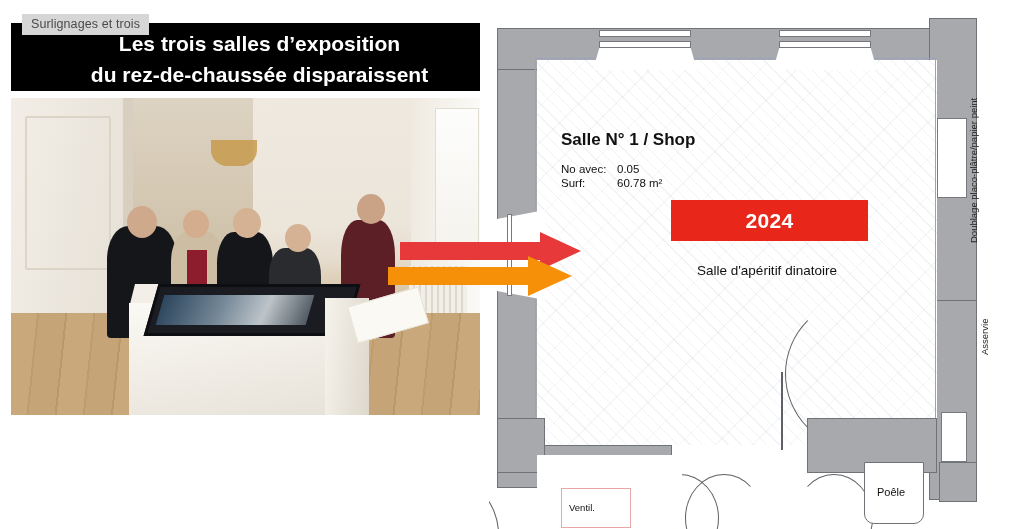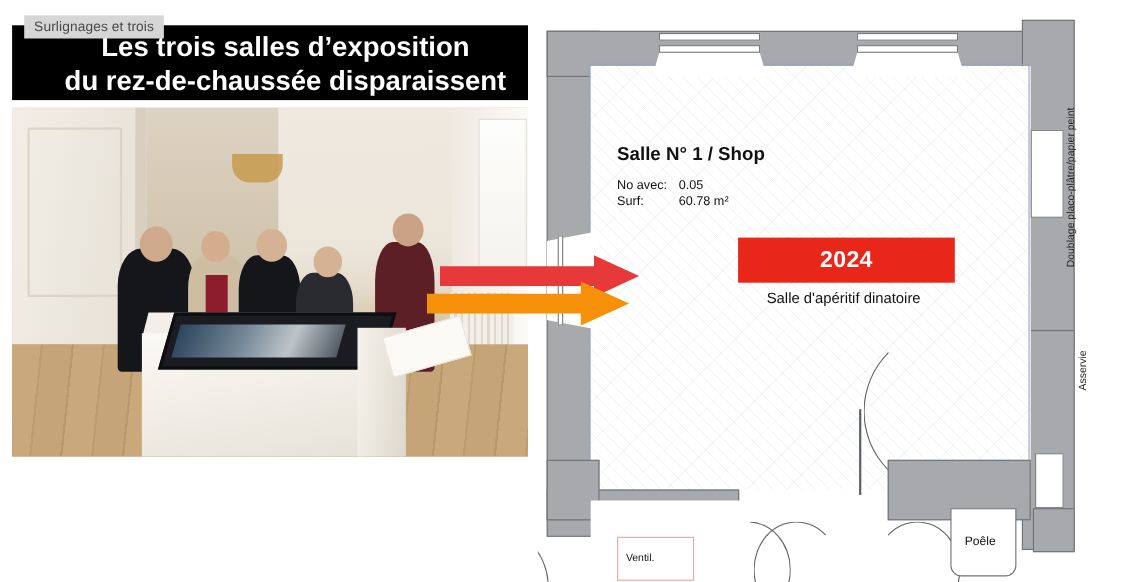--- a/index.html
+++ b/index.html
@@ -12,21 +12,21 @@
     position:absolute;left:22px;top:14px;z-index:40;
     background:#d6d6d6;color:#4a4a4a;
     font-size:12.5px;letter-spacing:.1px;
     padding:3px 9px 4px 9px;white-space:nowrap;
   }
   #title-banner{
     position:absolute;left:11px;top:23px;width:469px;height:68px;
     background:#000;z-index:30;
   }
   #title-banner .line{
-    color:#fff;font-weight:bold;font-size:25px;
+    color:#fff;font-weight:bold;font-size:21px;
     text-align:center;line-height:31px;white-space:nowrap;padding-left:28px;
   }
   #title-banner .l1{padding-top:5px;}
 
   
   #photo{
     position:absolute;left:11px;top:98px;width:469px;height:317px;
     overflow:hidden;background:#b9a893;z-index:10;
   }
   #photo .sky{position:absolute;inset:0;
@@ -106,21 +106,21 @@
   
   .p-title{position:absolute;font-weight:bold;font-size:17px;color:#111;white-space:nowrap;}
   .p-row{position:absolute;font-size:11.5px;color:#111;white-space:nowrap;}
   .p-sub{position:absolute;font-size:13.5px;color:#111;white-space:nowrap;}
   .p-vert{position:absolute;font-size:9.5px;color:#222;white-space:nowrap;
           transform-origin:left top;transform:rotate(-90deg);}
   .p-small{position:absolute;font-size:9.5px;color:#111;white-space:nowrap;}
   .p-poele{position:absolute;font-size:11px;color:#111;white-space:nowrap;}
 
   #red-2024{
-    position:absolute;left:182px;top:216px;width:197px;height:41px;
+    position:absolute;left:182px;top:200px;width:197px;height:41px;
     background:#e8261a;z-index:14;
     display:flex;align-items:center;justify-content:center;
   }
   #red-2024 span{color:#fff;font-weight:bold;font-size:21px;letter-spacing:.3px;}
   #ventil-box{position:absolute;left:72px;top:488px;width:70px;height:40px;
     border:1px solid #e9a6a6;box-sizing:border-box;background:#fff;}
   #poele-box{position:absolute;left:375px;top:462px;width:60px;height:62px;
     border:1px solid #6f7277;border-radius:0 0 10px 10px;box-sizing:border-box;background:#fff;}
   .door-arc{position:absolute;border:1px solid #5d6065;border-radius:50%;
             background:transparent;box-sizing:border-box;}

